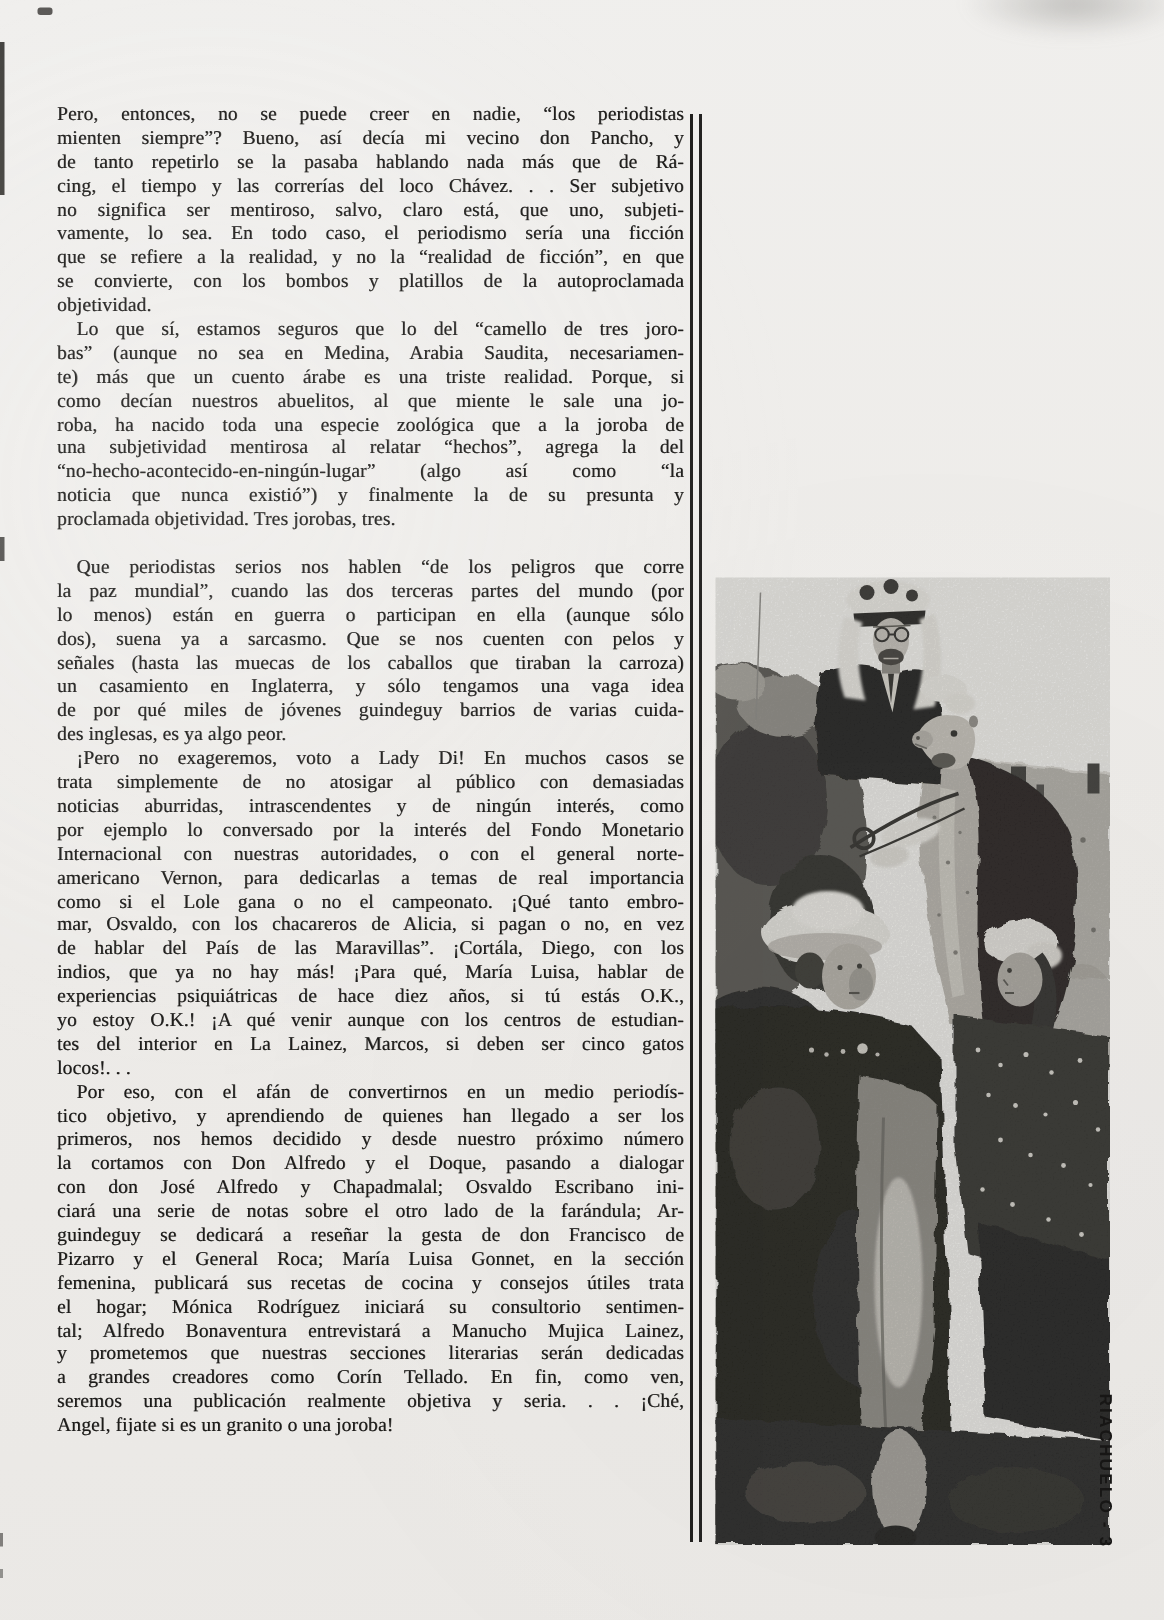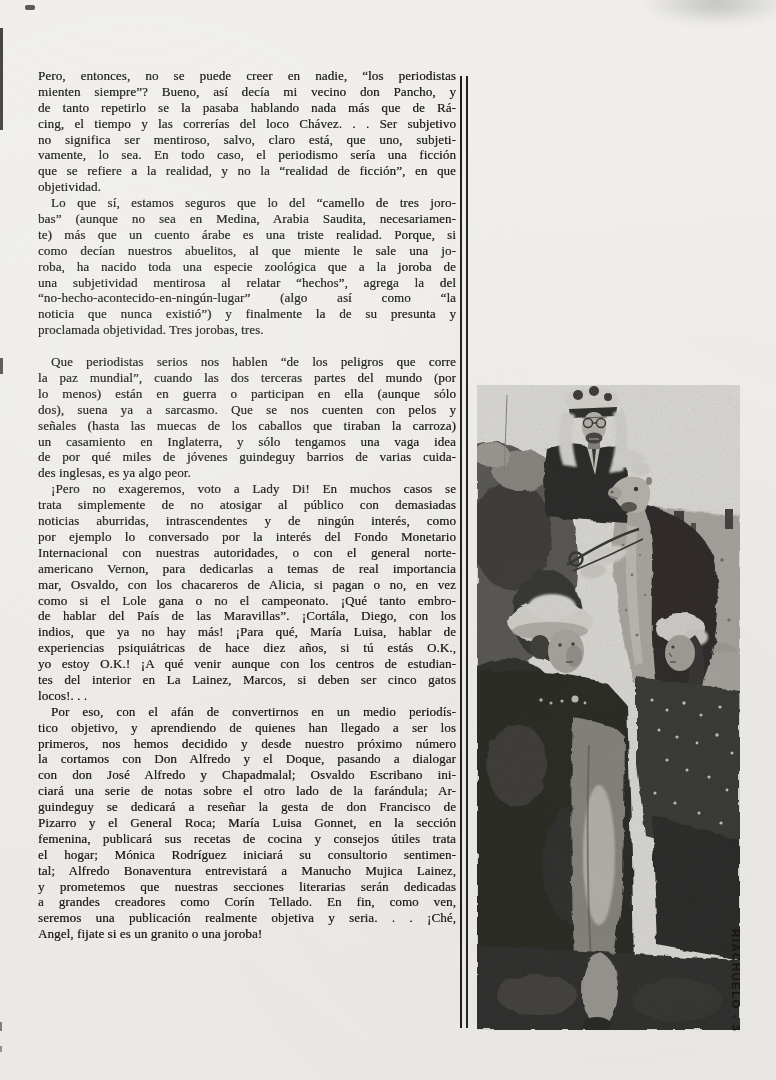--- a/index.html
+++ b/index.html
@@ -78,20 +78,21 @@
 
   <div class="article" style="color: rgb(29, 28, 26);">
       <div class="para">
         <div class="tline">Pero, entonces, no se puede creer en nadie, “los periodistas</div>
         <div class="tline">mienten siempre”? Bueno, así decía mi vecino don Pancho, y</div>
         <div class="tline">de tanto repetirlo se la pasaba hablando nada más que de Rá-</div>
         <div class="tline">cing, el tiempo y las correrías del loco Chávez. . . Ser subjetivo</div>
         <div class="tline">no significa ser mentiroso, salvo, claro está, que uno, subjeti-</div>
         <div class="tline">vamente, lo sea. En todo caso, el periodismo sería una ficción</div>
         <div class="tline">que se refiere a la realidad, y no la “realidad de ficción”, en que</div>
+        <div class="tline">se convierte, con los bombos y platillos de la autoproclamada</div>
         <div class="tline last">objetividad.</div>
       </div>
       <div class="para indent">
         <div class="tline">Lo que sí, estamos seguros que lo del “camello de tres joro-</div>
         <div class="tline">bas” (aunque no sea en Medina, Arabia Saudita, necesariamen-</div>
         <div class="tline">te) más que un cuento árabe es una triste realidad. Porque, si</div>
         <div class="tline">como decían nuestros abuelitos, al que miente le sale una jo-</div>
         <div class="tline">roba, ha nacido toda una especie zoológica que a la joroba de</div>
         <div class="tline">una subjetividad mentirosa al relatar “hechos”, agrega la del</div>
         <div class="tline">“no-hecho-acontecido-en-ningún-lugar” (algo así como “la</div>
@@ -108,22 +109,22 @@
         <div class="tline">de por qué miles de jóvenes guindeguy barrios de varias cuida-</div>
         <div class="tline last">des inglesas, es ya algo peor.</div>
       </div>
       <div class="para indent">
         <div class="tline">¡Pero no exageremos, voto a Lady Di! En muchos casos se</div>
         <div class="tline">trata simplemente de no atosigar al público con demasiadas</div>
         <div class="tline">noticias aburridas, intrascendentes y de ningún interés, como</div>
         <div class="tline">por ejemplo lo conversado por la interés del Fondo Monetario</div>
         <div class="tline">Internacional con nuestras autoridades, o con el general norte-</div>
         <div class="tline">americano Vernon, para dedicarlas a temas de real importancia</div>
+        <div class="tline">como si el Lole gana o no el campeonato. ¡Qué tanto embro-</div>
         <div class="tline">mar, Osvaldo, con los chacareros de Alicia, si pagan o no, en vez</div>
-        <div class="tline">como si el Lole gana o no el campeonato. ¡Qué tanto embro-</div>
         <div class="tline">de hablar del País de las Maravillas”. ¡Cortála, Diego, con los</div>
         <div class="tline">indios, que ya no hay más! ¡Para qué, María Luisa, hablar de</div>
         <div class="tline">experiencias psiquiátricas de hace diez años, si tú estás O.K.,</div>
         <div class="tline">yo estoy O.K.! ¡A qué venir aunque con los centros de estudian-</div>
         <div class="tline">tes del interior en La Lainez, Marcos, si deben ser cinco gatos</div>
         <div class="tline last">locos!. . .</div>
       </div>
       <div class="para indent">
         <div class="tline">Por eso, con el afán de convertirnos en un medio periodís-</div>
         <div class="tline">tico objetivo, y aprendiendo de quienes han llegado a ser los</div>

